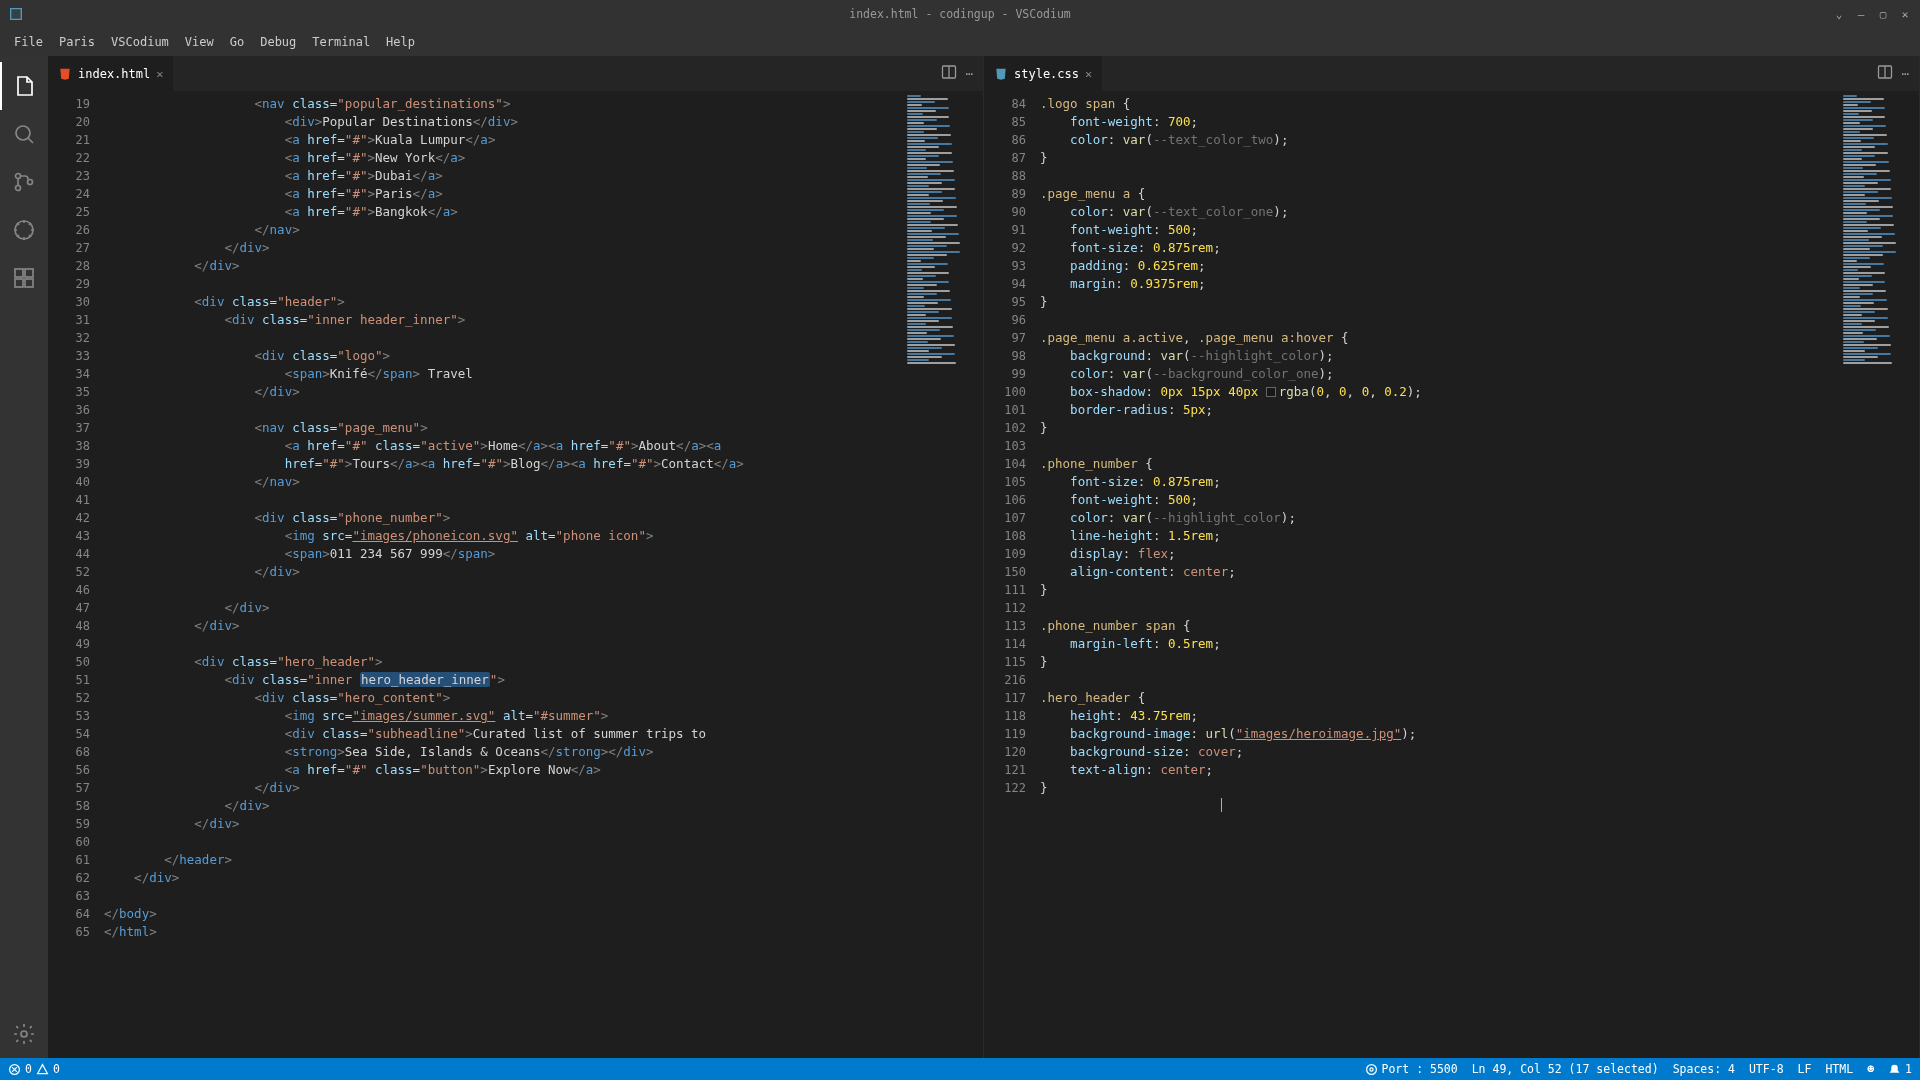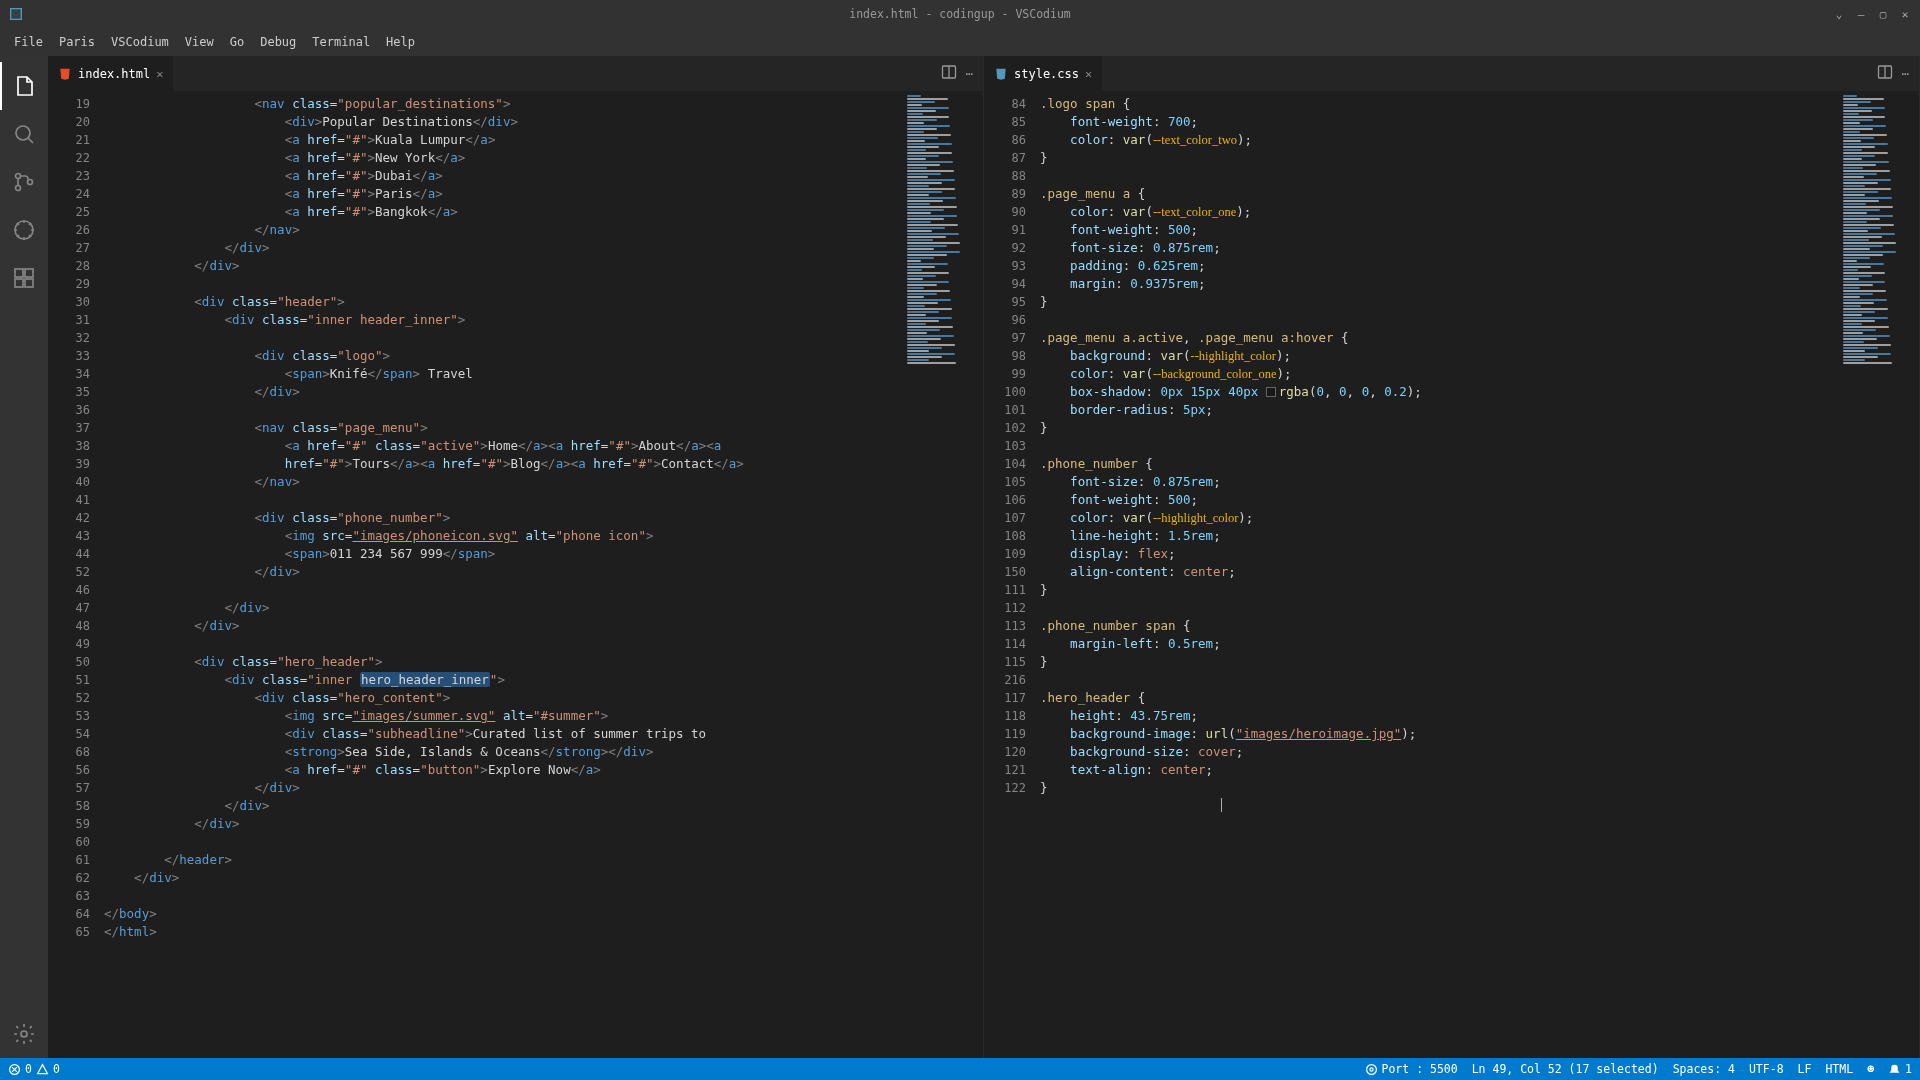--- a/index.html
+++ b/index.html
@@ -170,24 +170,24 @@
 
 
 .tk-tag   { color: #569cd6; }
 .tk-bkt   { color: #808080; }
 .tk-attr  { color: #9cdcfe; }
 .tk-str   { color: #ce9178; }
 .tk-txt   { color: #d4d4d4; }
 .tk-sel   { color: #d7ba7d; }
 .tk-prop  { color: #9cdcfe; }
 .tk-val   { color: #ce9178; }
-.tk-num   { color: #7dd3fc; }
+.tk-num   { color: #fde047; }
 .tk-punc  { color: #d4d4d4; }
 .tk-func  { color: #dcdcaa; }
-.tk-var   { color: #eab308; font-family: Liberation Serif, serif; }
+.tk-var   { color: #737373; }
 .tk-url   { color: #ce9178; text-decoration: underline; }
 .tk-swatch {
   display:inline-block; width:10px; height:10px;
   border:1px solid #666; vertical-align:-1px; margin-right:3px;
 }
 .sel-hl {
   background: #264f78;
   border-radius: 2px;
   padding: 0 1px;
 }

